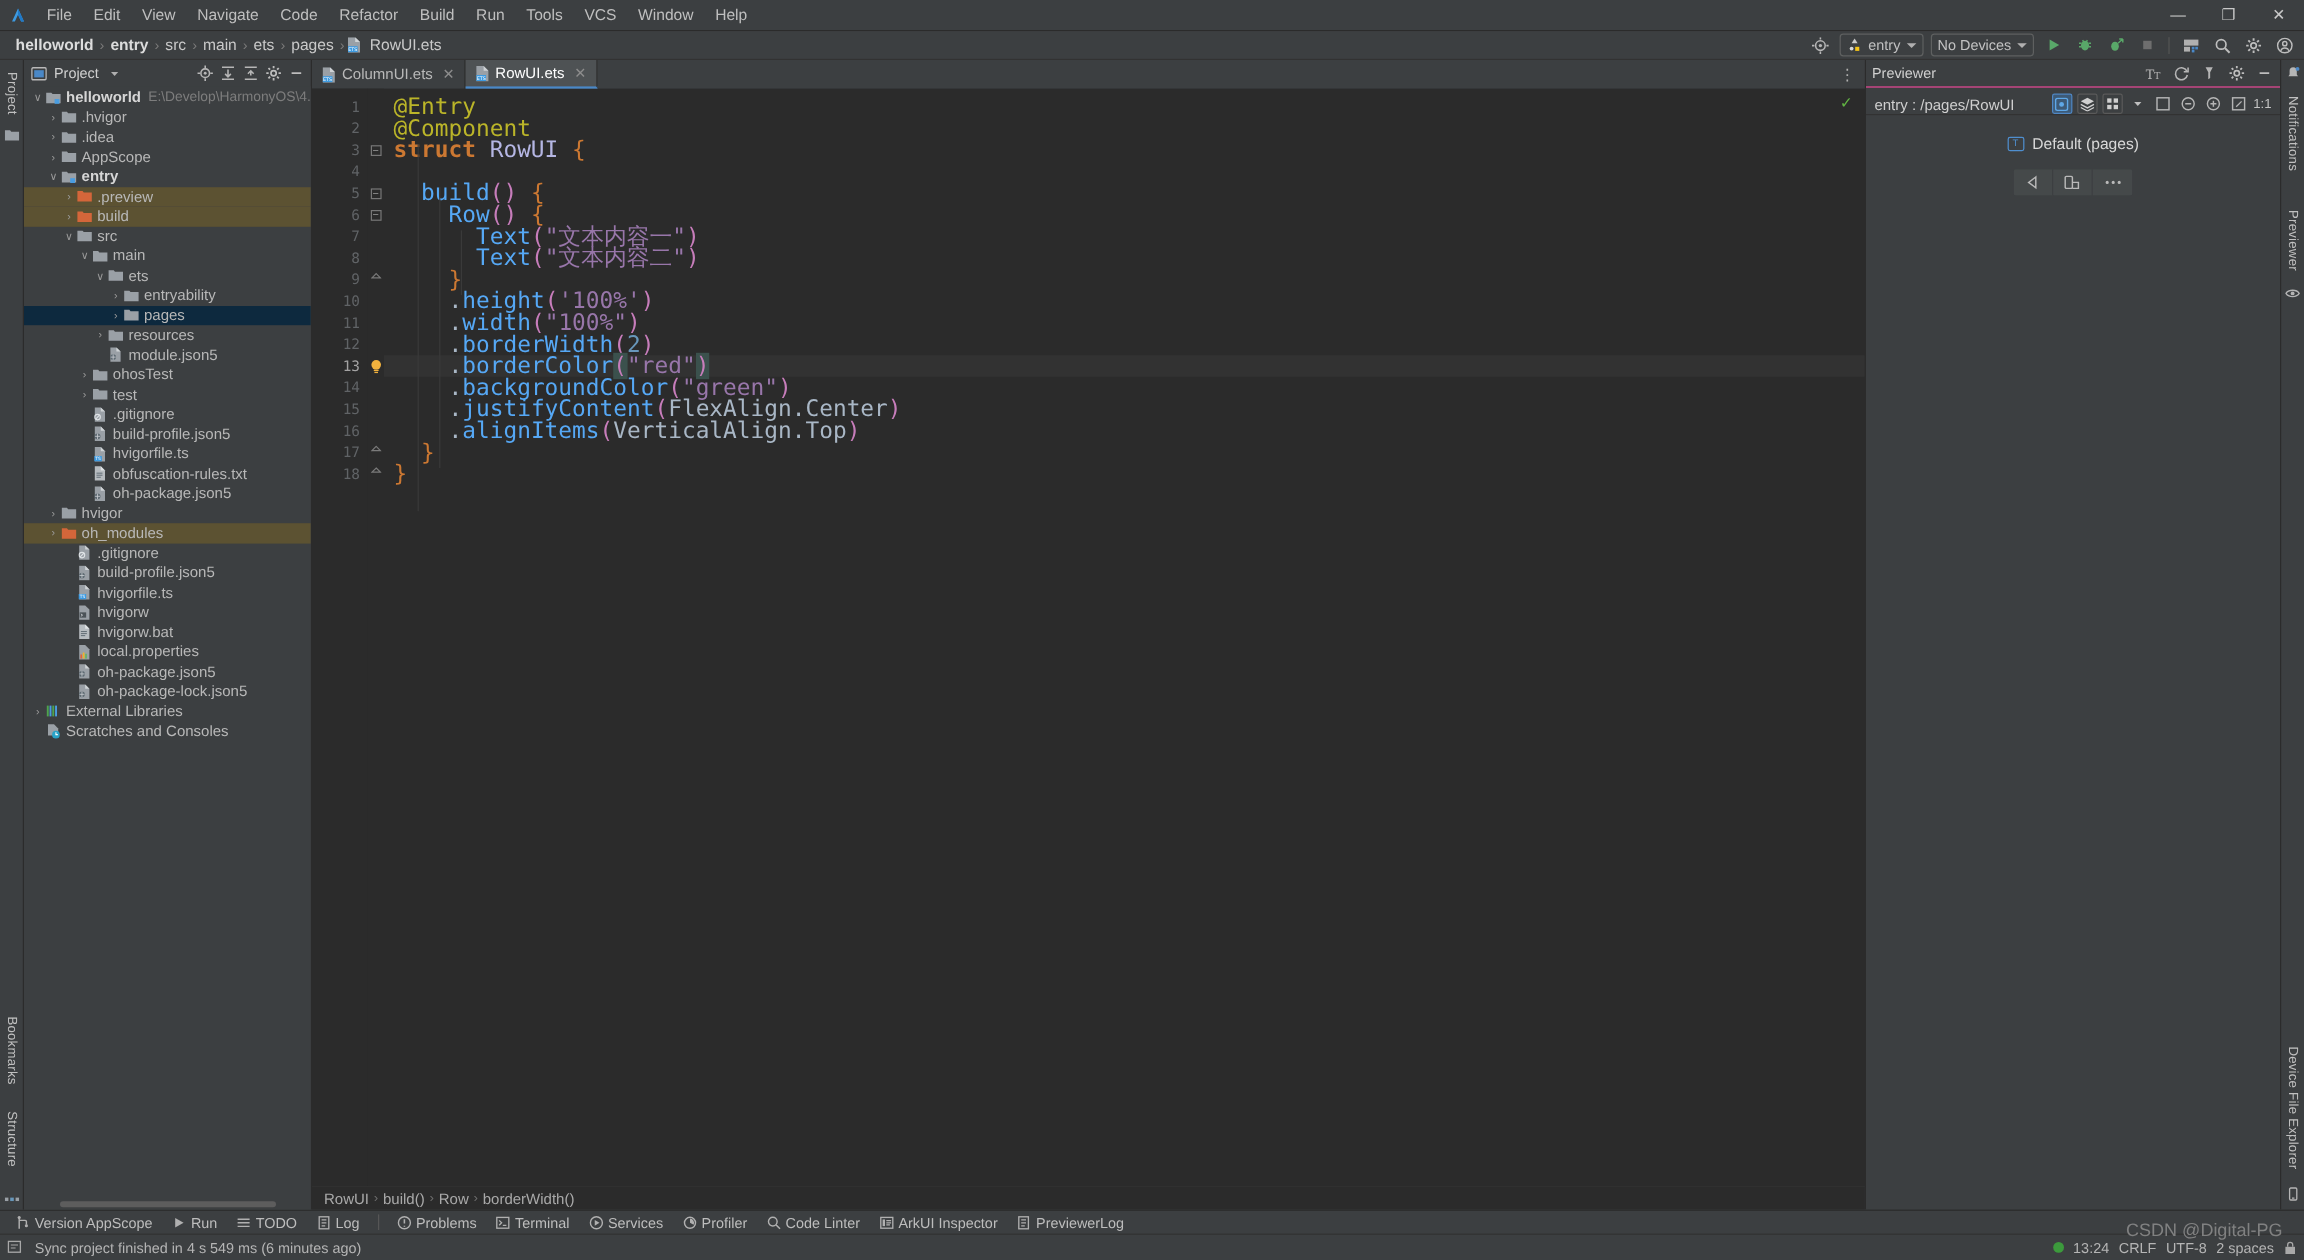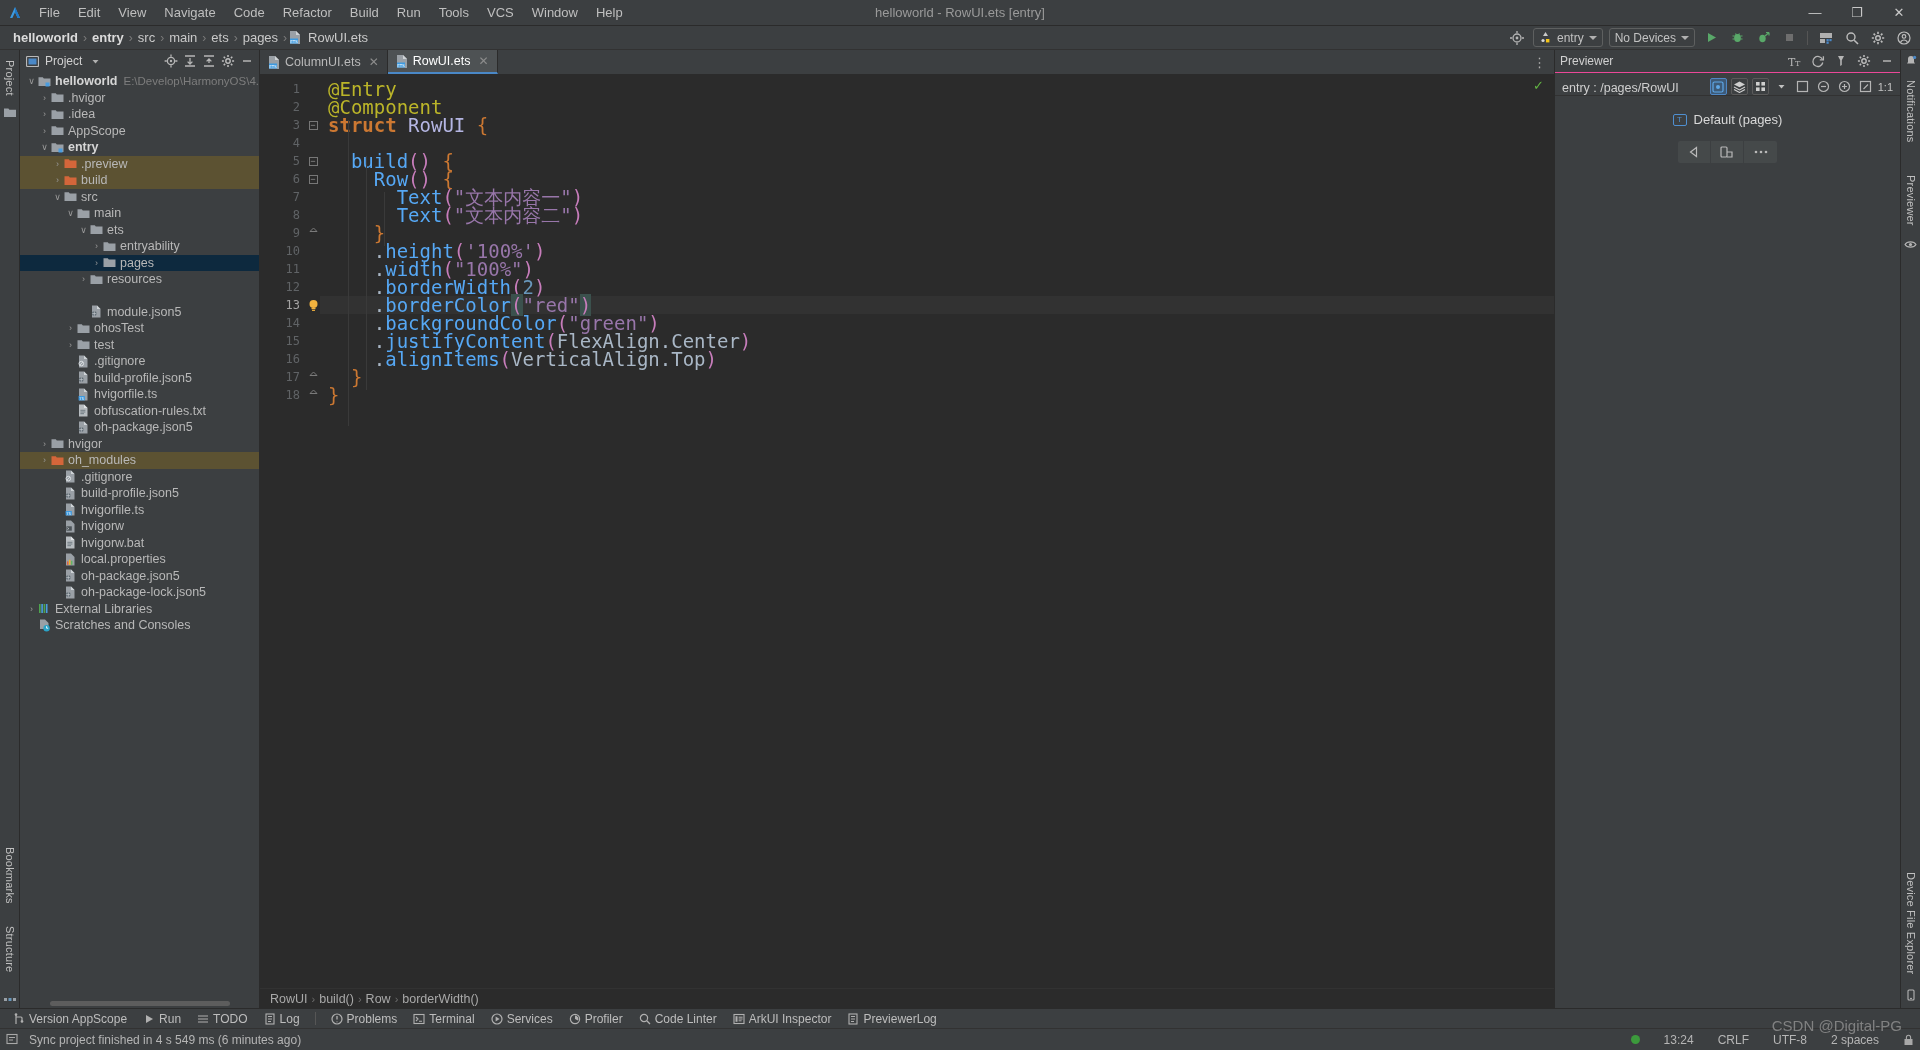--- a/index.html
+++ b/index.html
@@ -146,21 +146,21 @@
   }
   .phone-inner { width:100%; height:100%; border:2px solid #ff0000; background:#00ee00; overflow:hidden; }
   .phone-text { width:100%; text-align:center; font-size:12.5px; color:#000; padding-top:2px; }
 
   
   .toolwin-bar { height:20px; background:#3c3f41; display:flex; align-items:center; gap:2px; padding:0 6px; flex:0 0 20px; border-top:1px solid #2b2b2b;}
   .tw { display:flex; align-items:center; gap:4px; font-size:12px; color:#bdbdbd; padding:1px 7px; border-radius:2px;}
   .tw-sep { width:1px; height:13px; background:#565656; margin:0 6px; }
   .statusbar { height:22px; background:#3c3f41; display:flex; align-items:center; padding:0 6px; flex:0 0 22px; border-top:1px solid #323232; position:relative;}
   .sb-left { display:flex; align-items:flex-start; gap:11px; font-size:12px; color:#b5b5b5;}
-  .sb-right { margin-left:auto; display:flex; align-items:center; gap:24px; font-size:12px; color:#b5b5b5;justify-content:center; }
+  .sb-right { margin-left:auto; display:flex; align-items:center; gap:8px; font-size:12px; color:#b5b5b5;justify-content:center; }
   .green-dot { width:9px; height:9px; border-radius:50%; background:#3c9a3c; }
   .watermark { position:absolute; right:18px; bottom:16px; font-size:15px; color:#8d8d8d; opacity:.85; pointer-events:none;}
   svg { display:block; }
 </style>
 </head>
 <body>
 
 <div class="app">
 
   <div class="menubar">
@@ -177,21 +177,20 @@
       <div class="menu-item">Navigate</div>
       <div class="menu-item">Code</div>
       <div class="menu-item">Refactor</div>
       <div class="menu-item">Build</div>
       <div class="menu-item">Run</div>
       <div class="menu-item">Tools</div>
       <div class="menu-item">VCS</div>
       <div class="menu-item">Window</div>
       <div class="menu-item">Help</div>
     </div>
-    <div class="win-title">helloworld - RowUI.ets [entry]</div>
     <div class="win-btns">
       <div class="win-btn">—</div>
       <div class="win-btn">❐</div>
       <div class="win-btn close">✕</div>
     </div>
   </div>
 
   <div class="navbar">
     <div class="crumbs">
       <span class="crumb bold">helloworld</span>
@@ -481,21 +480,21 @@
           </div>
           <div class="trow" style="padding-left: 58px;">
             <span class="arrow">›</span>
             <span class="ico">
               <svg width="13" height="13" viewBox="0 0 13 13">
                 <path d="M0.5 2.2h4.3l1 1.2H12.5V11H0.5z" fill="#9aa0a6"></path>
               </svg>
             </span>
             <span class="tlabel">resources</span>
           </div>
-          <div class="trow" style="padding-left: 58px; margin-top: 16px;">
+          <div class="trow" style="padding-left: 58px;">
             <span class="arrow"></span>
             <span class="ico">
               <svg width="13" height="13" viewBox="0 0 13 13">
                 <path d="M2 0.5h5l3.5 3.5V12.5H2z" fill="#9aa0a6"></path>
                 <path d="M7 0.5l3.5 3.5H7z" fill="#cfd3d6"></path>
                 <circle cx="4.3" cy="8.6" r="2.4" fill="#5e6a72"></circle>
                 <path d="M2.2 8.6h4.2M4.3 6.3v4.6" stroke="#c7ccd0" stroke-width="0.7"></path>
               </svg>
             </span>
             <span class="tlabel">module.json5</span>

